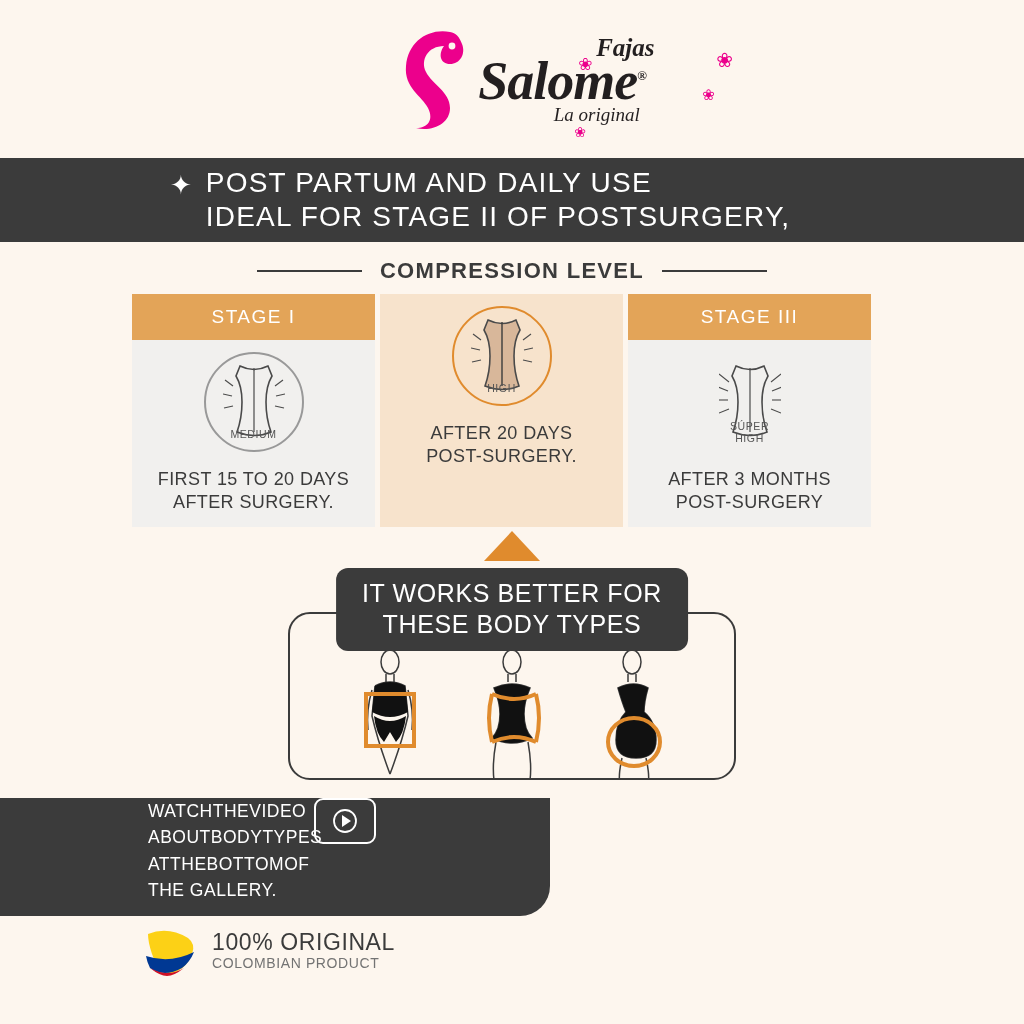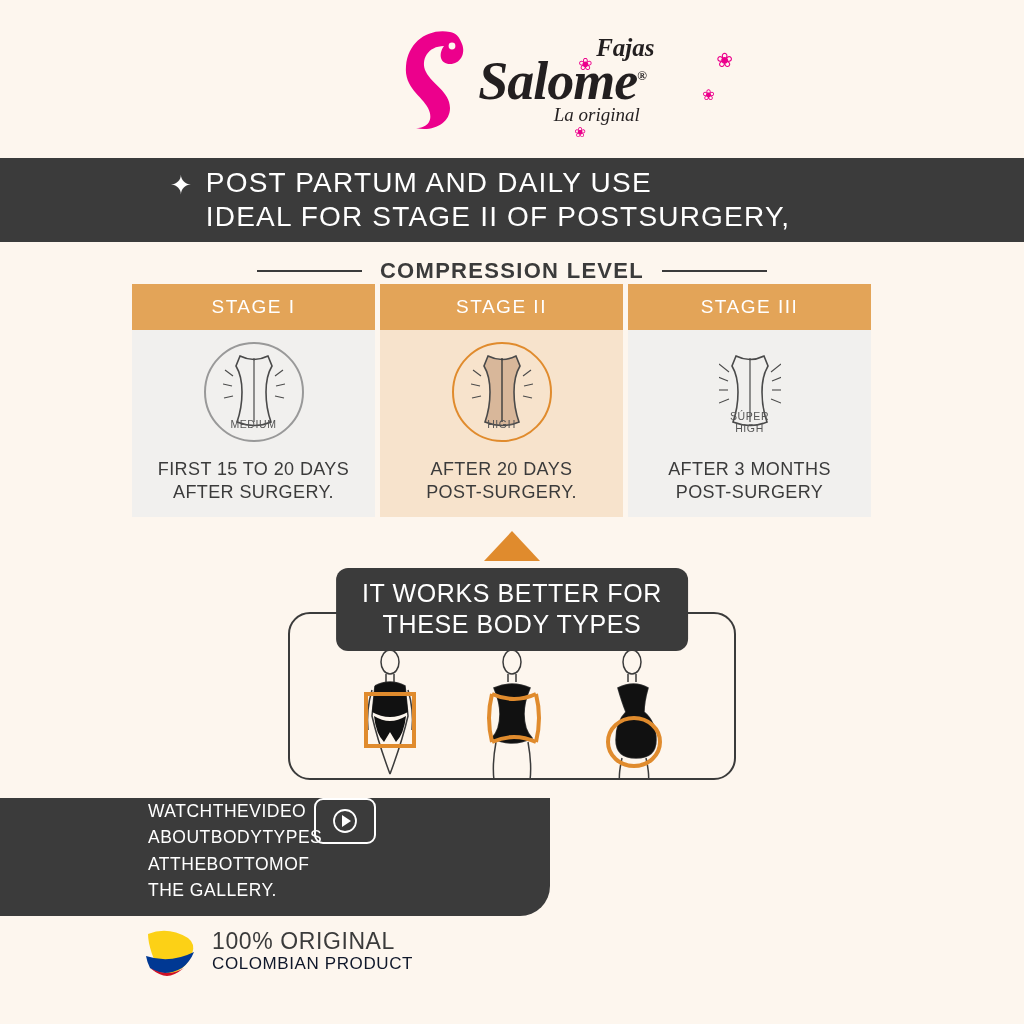--- a/index.html
+++ b/index.html
@@ -105,21 +105,21 @@
   .comp-rule { height: 2px; background: #3b3b3b; width: 105px; }
   .comp-title {
     font-size: 22px;
     letter-spacing: 1.3px;
     color: #3b3b3b;
     font-weight: bold;
   }
 
   .stages {
     position: absolute;
-    top: 284px; left: 132px;
+    top: 294px; left: 132px;
     width: 760px;
     display: flex;
     gap: 5px;
   }
   .stage {
     width: 243px;
     background: #f1f0ee;
     display: flex;
     flex-direction: column;
     align-items: center;
@@ -256,22 +256,22 @@
     gap: 14px;
   }
   .flag { width: 56px; height: 50px; position: relative; }
   .footer-text { line-height: 1.12; }
   .footer-1 {
     font-size: 23px;
     color: #3b3b3b;
     letter-spacing: 0.6px;
   }
   .footer-2 {
-    font-size: 17px;
-    color: #0f172a;
+    font-size: 14px;
+    color: #737373;
     letter-spacing: 0.6px;
   }
 </style>
 </head>
 <body>
 
 <div class="logo-area">
   <div class="logo-wrap">
     <svg class="swan" viewBox="0 0 96 110">
       <path d="M62 8 C40 4 20 18 18 42 C16 64 34 72 40 84 C46 96 40 104 28 104 C44 108 62 100 62 84 C62 68 44 60 38 48 C32 36 40 22 56 22 C50 30 52 40 62 40 C72 40 78 30 74 20 C71 12 68 9 62 8 Z" fill="#ec008c"></path>
@@ -326,21 +326,20 @@
         <div class="icon-label">MEDIUM</div>
       </div>
       <div class="stage-desc">
         <div>FIRST 15 TO 20 DAYS</div>
         <div>AFTER SURGERY.</div>
       </div>
     </div>
   </div>
 
   <div class="stage active">
-    <div class="stage-head">STAGE II</div>
     <div class="stage-body">
       <div class="icon-circle hl">
         <svg width="62" height="84" viewBox="0 0 62 84">
           <path d="M17 6 q14 7 28 0 l4 10 q-6 10 -6 26 q0 16 5 30 q-16 7 -34 0 q5 -14 5 -30 q0 -16 -6 -26 z" fill="#d8b79a" stroke="#4a4a4a" stroke-width="1.6"></path>
           <line x1="31" y1="8" x2="31" y2="72" stroke="#3b3b3b" stroke-width="1.4"></line>
           <g stroke="#4a4a4a" stroke-width="1.1">
             <line x1="10" y1="26" x2="2" y2="20"></line>
               <line x1="9" y1="36" x2="0" y2="34"></line>
             <line x1="10" y1="46" x2="1" y2="48"></line>
             <line x1="52" y1="26" x2="60" y2="20"></line>

